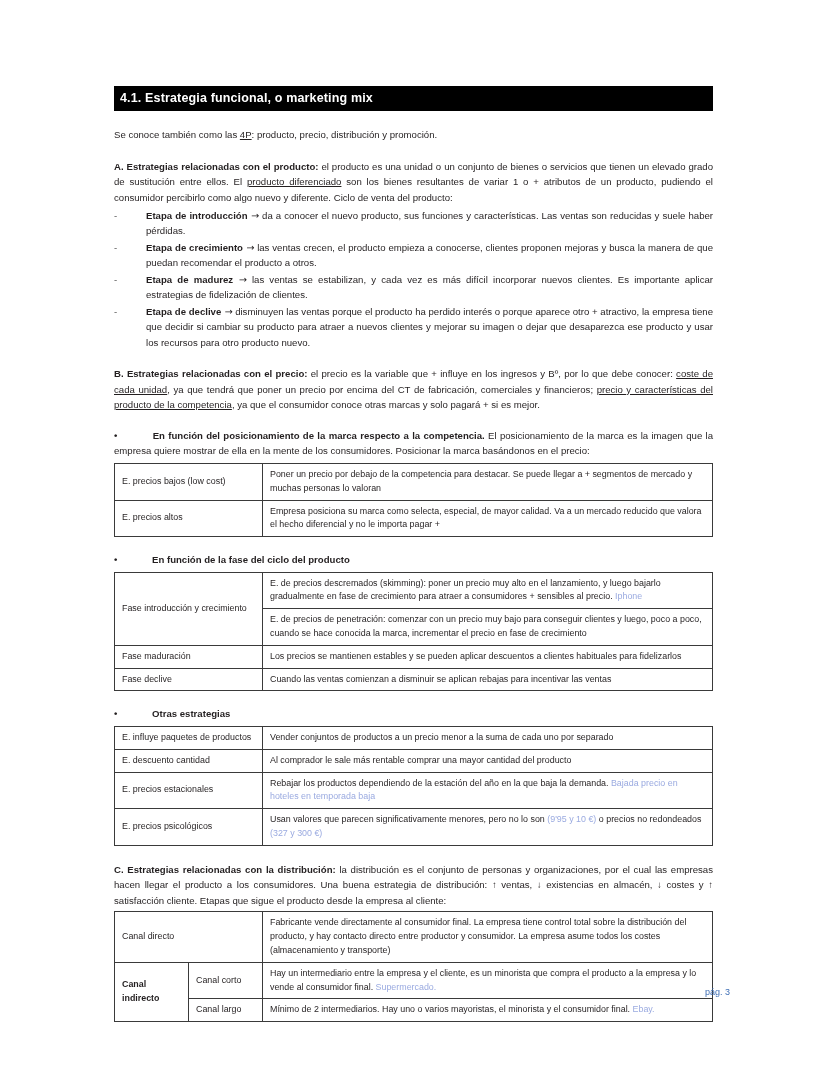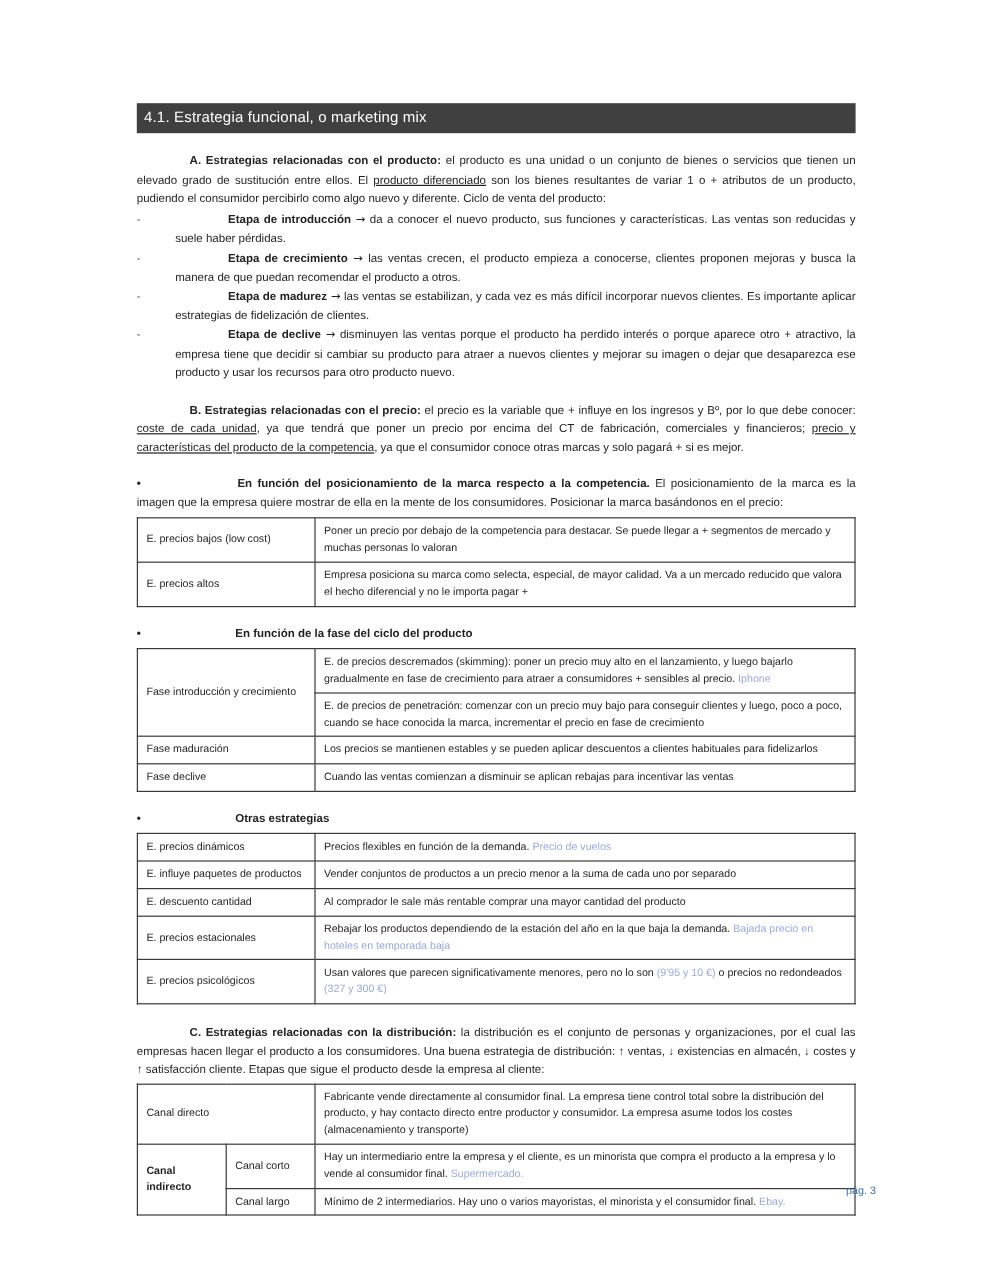--- a/index.html
+++ b/index.html
@@ -16,40 +16,40 @@
   }
   .page {
     position: absolute;
     left: 0; top: 0;
     width: 828px; height: 1071px;
     padding: 86px 114px 0 114px;
   }
 
   
   .section-bar {
-    background: #404040;
+    background: #000000;
     color: #ffffff;
     font-size: 12.5px;
-    font-weight: normal;
+    font-weight: bold;
     letter-spacing: .15px;
     padding: 5px 6px 6px 6px;
     margin: 0 0 0 0;
     width: 599px;
     line-height: 1.15;
   }
 
   
   p.body {
     font-size: 9.6px;
     line-height: 1.62;
     margin: 16px 0 0 0;
     text-align: justify;
     width: 599px;
   }
-  b { font-weight: bold; margin-left: 44px; }
+  b { font-weight: bold; }
   .u { text-decoration: underline; }
   .ex { color: #9aaae0; }
 
   
   ul.dashed {
     list-style: none;
     margin: 2px 0 0 0;
     padding: 0;
     width: 599px;
   }
@@ -107,20 +107,21 @@
   }
   .arrow { font-family: "DejaVu Sans", sans-serif; }
 </style>
 </head>
 <body>
 
 <div class="page">
 
   <div class="section-bar">4.1. Estrategia funcional, o marketing mix</div>
 
+  <p class="body"><span>Se conoce también como las </span><span class="u">4P</span><span>: producto, precio, distribución y promoción.</span></p>
 
   <p class="body"><b>A. Estrategias relacionadas con el producto:</b><span> el producto es una unidad o un conjunto de bienes o servicios que tienen un elevado grado de sustitución entre ellos. El </span><span class="u">producto diferenciado</span><span> son los bienes resultantes de variar 1 o + atributos de un producto, pudiendo el consumidor percibirlo como algo nuevo y diferente. Ciclo de venta del producto:</span></p>
 
   <ul class="dashed">
     <li><span class="dash">-</span><b>Etapa de introducción</b><span class="arrow"> →</span><span> da a conocer el nuevo producto, sus funciones y características. Las ventas son reducidas y suele haber pérdidas.</span></li>
     <li><span class="dash">-</span><b>Etapa de crecimiento</b><span class="arrow"> →</span><span> las ventas crecen, el producto empieza a conocerse, clientes proponen mejoras y busca la manera de que puedan recomendar el producto a otros.</span></li>
     <li><span class="dash">-</span><b>Etapa de madurez</b><span class="arrow"> →</span><span> las ventas se estabilizan, y cada vez es más difícil incorporar nuevos clientes. Es importante aplicar estrategias de fidelización de clientes.</span></li>
     <li><span class="dash">-</span><b>Etapa de declive</b><span class="arrow"> →</span><span> disminuyen las ventas porque el producto ha perdido interés o porque aparece otro + atractivo, la empresa tiene que decidir si cambiar su producto para atraer a nuevos clientes y mejorar su imagen o dejar que desaparezca ese producto y usar los recursos para otro producto nuevo.</span></li>
   </ul>
 
@@ -160,24 +161,20 @@
       <td class="lbl">Fase declive</td>
       <td>Cuando las ventas comienzan a disminuir se aplican rebajas para incentivar las ventas</td>
     </tr>
   </tbody>
     </table>
 
   <div class="bullet-head"><span class="dot">• </span><b>Otras estrategias</b></div>
 
   <table class="doc">
     <tbody>
-        <tr>
-      <td class="lbl">E. precios dinámicos</td>
-      <td><span>Precios flexibles en función de la demanda. </span><span class="ex">Precio de vuelos</span></td>
-    </tr>
     <tr>
       <td class="lbl">E. influye paquetes de productos</td>
       <td><span>Vender conjuntos de productos a un precio menor a la suma de cada uno por separado</span><span class="ex"></span></td>
     </tr>
     <tr>
       <td class="lbl">E. descuento cantidad</td>
       <td><span>Al comprador le sale más rentable comprar una mayor cantidad del producto</span><span class="ex"></span></td>
     </tr>
     <tr>
       <td class="lbl">E. precios estacionales</td>

